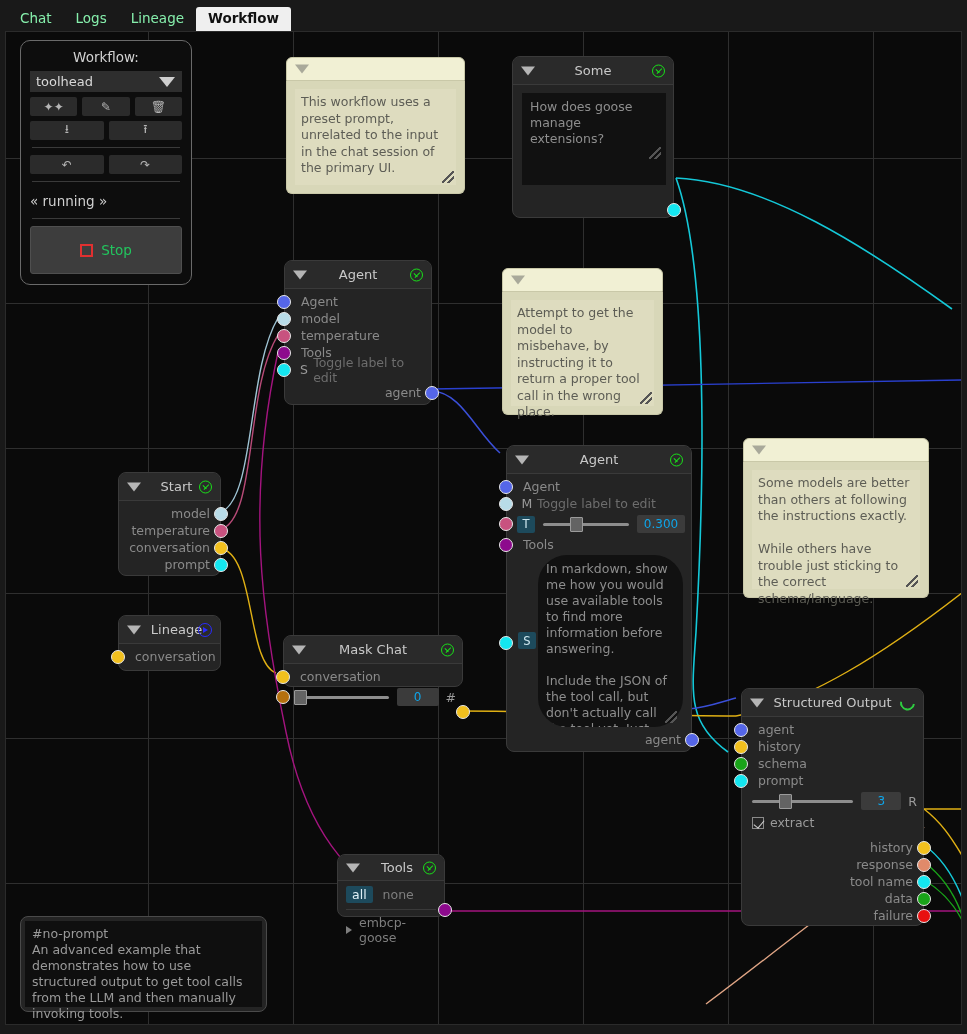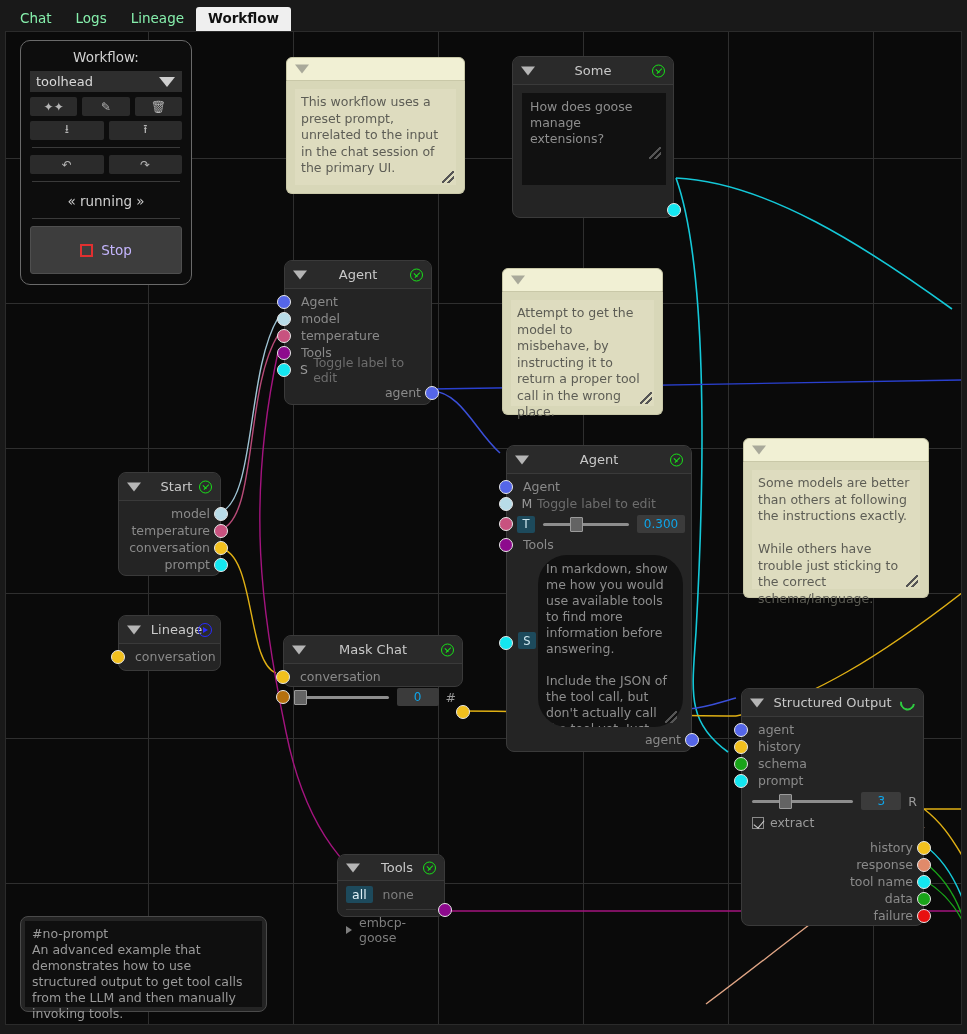--- a/index.html
+++ b/index.html
@@ -192,25 +192,25 @@
     width:0;height:0;border-left:8px solid transparent;border-right:8px solid transparent;
     border-top:10px solid #cfcfcf;
   }
   .btnrow { display:flex; gap:5px; margin-top:5px; }
   .wbtn {
     flex:1; height:19px; background:#2b2b2b; border:none; border-radius:2px;
     display:flex; align-items:center; justify-content:center;
     color:#b5b5b5; font-size:12px; cursor:pointer;
   }
   .hsep { height:1px; background:#3a3a3a; margin:7px 2px; }
-  .running { text-align:center; font-size:13.5px; color:#cfcfcf; padding:4px 0 2px 0; }
+  .running { font-size:13.5px; color:#cfcfcf; padding:4px 0 2px 0; }
   #stopbtn {
     width:100%; height:48px; background:#3d3d3d; border:1px solid #4f4f4f; border-radius:3px;
     display:flex; align-items:center; justify-content:center; gap:8px;
-    color:#c4b5fd; font-size:13.5px; cursor:pointer;
+    color:#22c55e; font-size:13.5px; cursor:pointer;
   }
   #stopbtn .sq { width:13px; height:13px; border:2px solid #e03030; }
 
   
   #descbox {
     position:absolute; left:14px; top:884px; width:247px; height:96px;
     background:#242424; border:1px solid #4a4a4a; border-radius:8px; padding:4px;
   }
   #descbox .inner {
     width:100%; height:100%; background:#0f0f0f; color:#9a9a9a;

